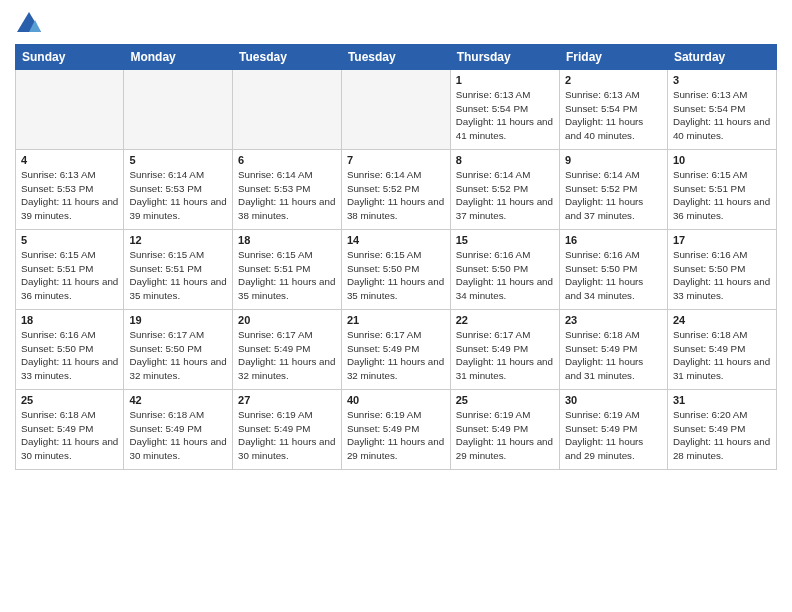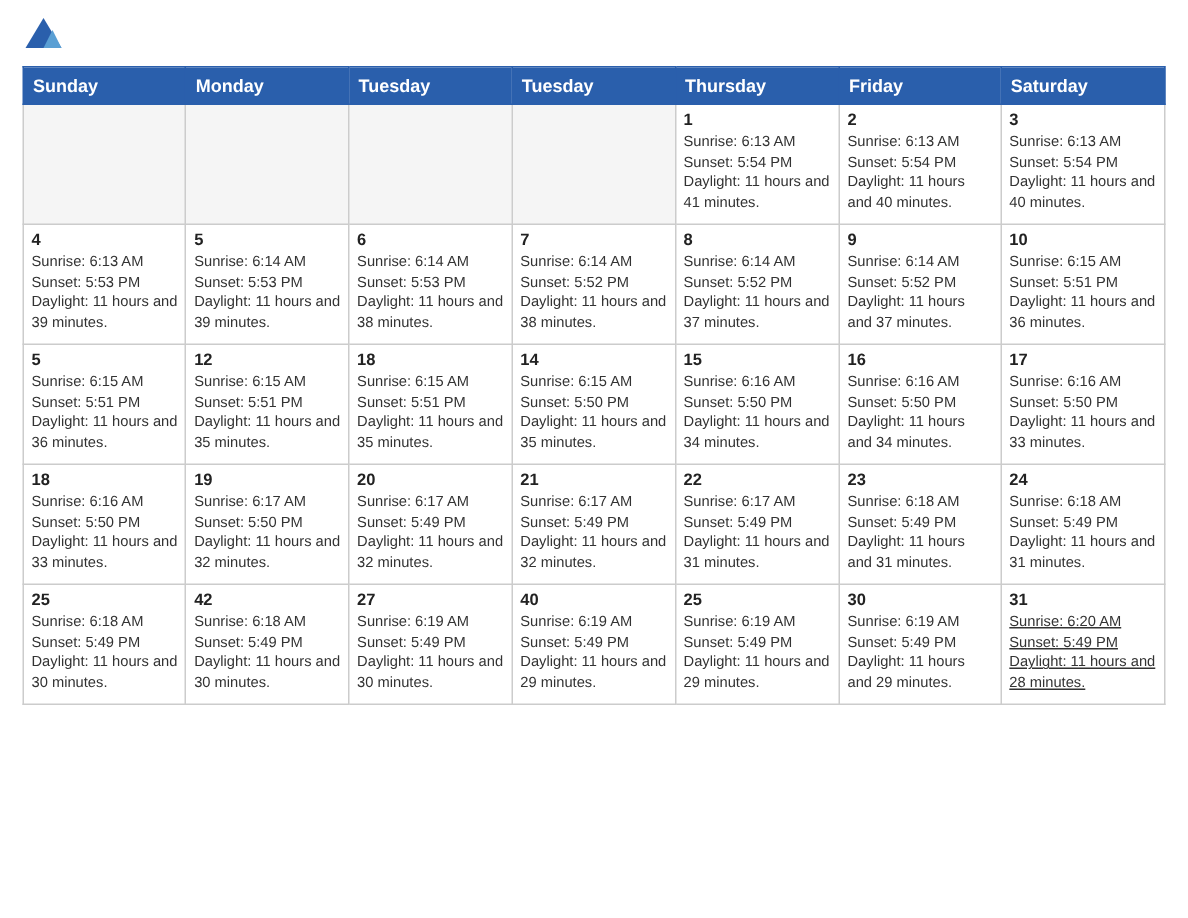--- a/index.html
+++ b/index.html
@@ -317,20 +317,20 @@
 Daylight: 11 hours and 29 minutes.</div>
           </td>
           <td>
             <span class="day-num">30</span>
             <div class="day-info" style="white-space: pre-line;">Sunrise: 6:19 AM
 Sunset: 5:49 PM
 Daylight: 11 hours and 29 minutes.</div>
           </td>
           <td>
             <span class="day-num">31</span>
-            <div class="day-info" style="white-space: pre-line; text-decoration: underline;">Sunrise: 6:20 AM
+            <div class="day-info" style="white-space: pre-line;">Sunrise: 6:20 AM
 Sunset: 5:49 PM
 Daylight: 11 hours and 28 minutes.</div>
           </td>
         </tr>
       </tbody>
   </table>
 </div>
 
 </body></html>

